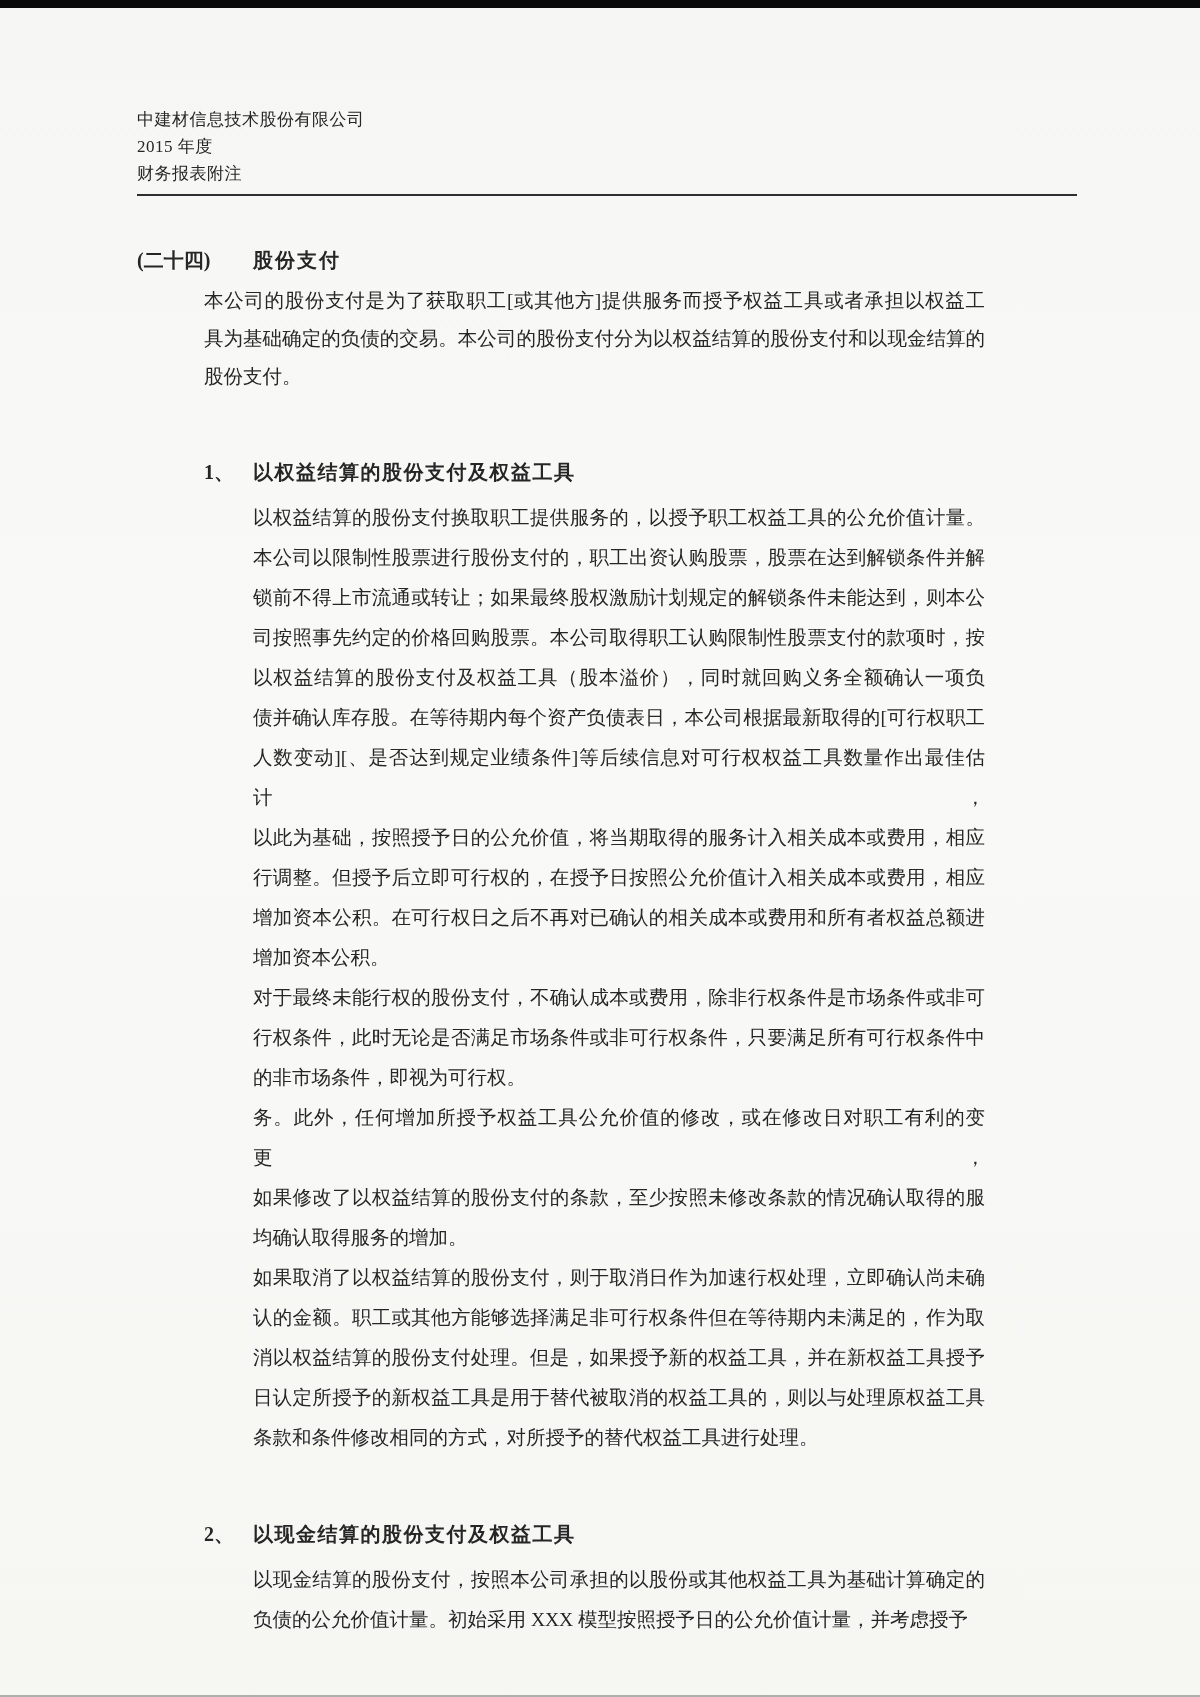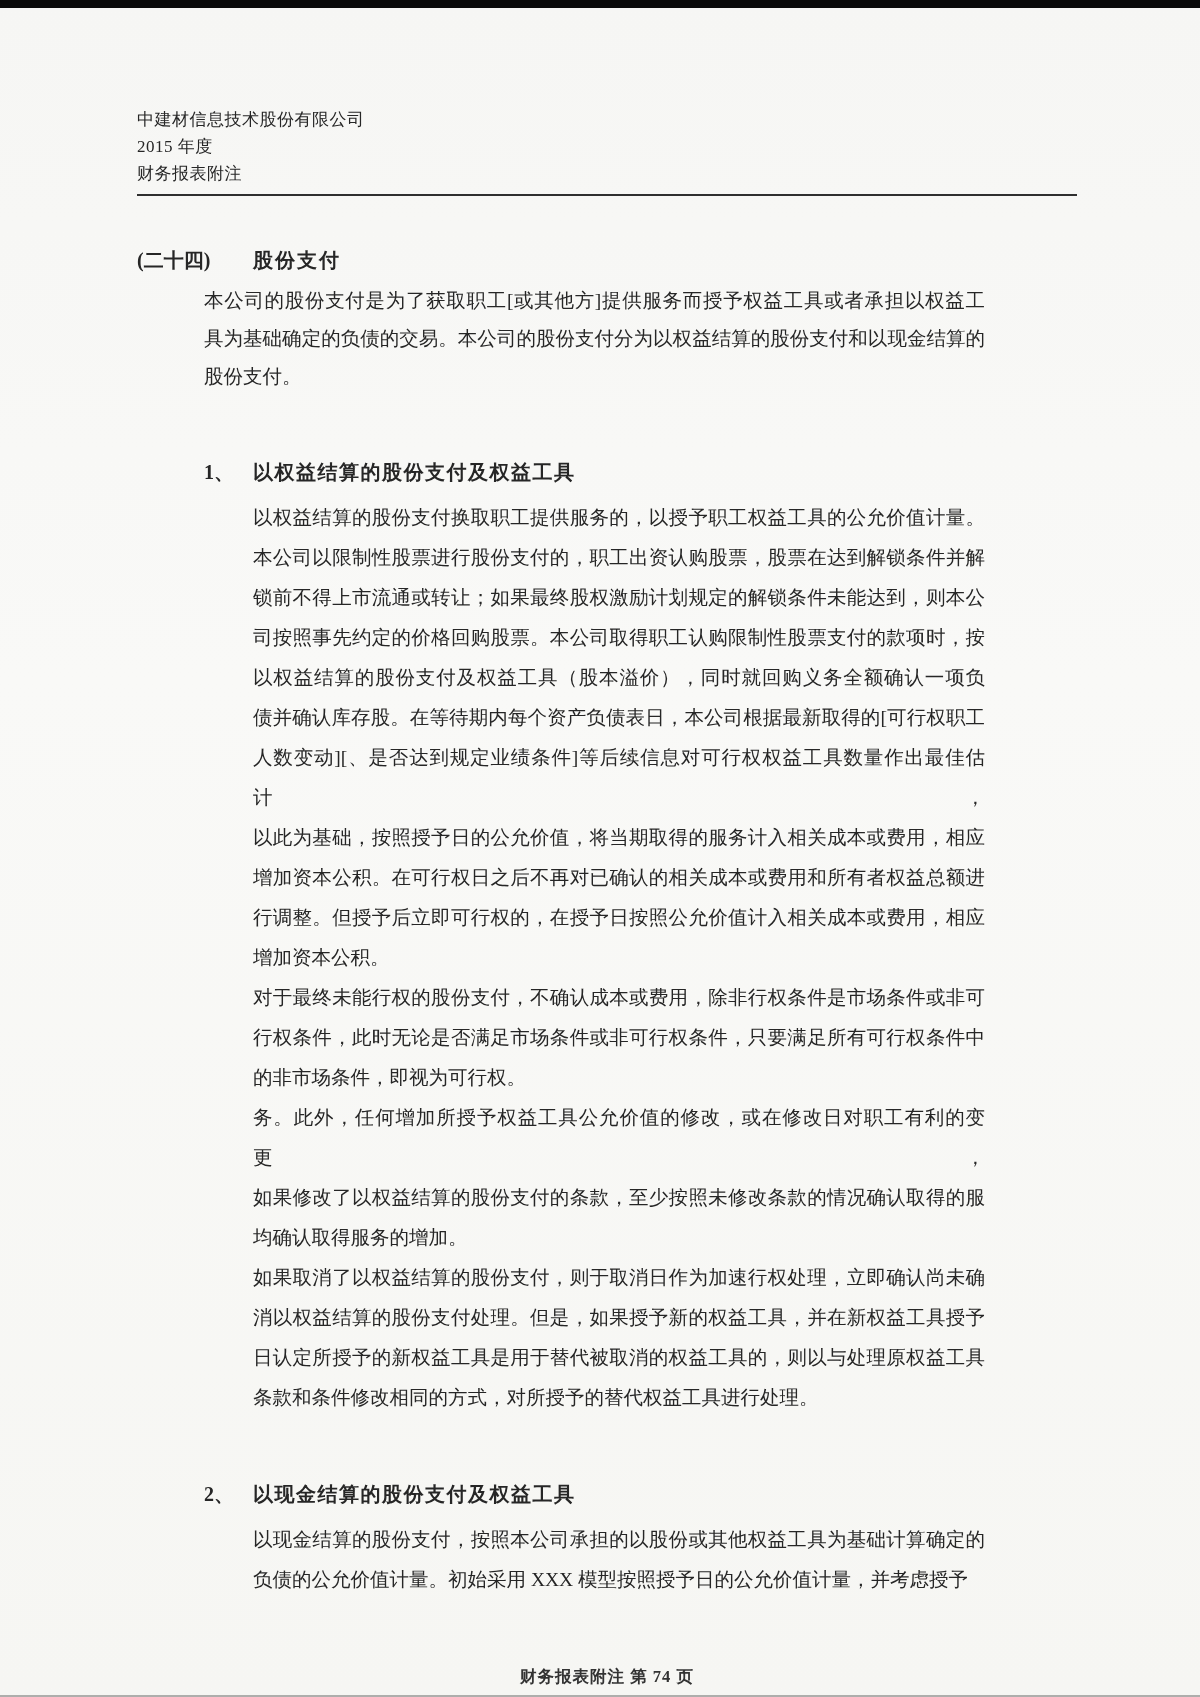--- a/index.html
+++ b/index.html
@@ -141,36 +141,37 @@
         <div class="sub-body">
           <div class="para">
             <div class="jline">以权益结算的股份支付换取职工提供服务的，以授予职工权益工具的公允价值计量。</div>
             <div class="jline">本公司以限制性股票进行股份支付的，职工出资认购股票，股票在达到解锁条件并解</div>
             <div class="jline">锁前不得上市流通或转让；如果最终股权激励计划规定的解锁条件未能达到，则本公</div>
             <div class="jline">司按照事先约定的价格回购股票。本公司取得职工认购限制性股票支付的款项时，按</div>
             <div class="jline">以权益结算的股份支付及权益工具（股本溢价），同时就回购义务全额确认一项负</div>
             <div class="jline">债并确认库存股。在等待期内每个资产负债表日，本公司根据最新取得的[可行权职工</div>
             <div class="jline">人数变动][、是否达到规定业绩条件]等后续信息对可行权权益工具数量作出最佳估计，</div>
             <div class="jline">以此为基础，按照授予日的公允价值，将当期取得的服务计入相关成本或费用，相应</div>
+            <div class="jline">行调整。但授予后立即可行权的，在授予日按照公允价值计入相关成本或费用，相应</div>
             <div class="jline">增加资本公积。在可行权日之后不再对已确认的相关成本或费用和所有者权益总额进</div>
-            <div class="jline">行调整。但授予后立即可行权的，在授予日按照公允价值计入相关成本或费用，相应</div>
             <div class="jline last">增加资本公积。</div>
           </div>
           <div class="para">
             <div class="jline">对于最终未能行权的股份支付，不确认成本或费用，除非行权条件是市场条件或非可</div>
             <div class="jline">行权条件，此时无论是否满足市场条件或非可行权条件，只要满足所有可行权条件中</div>
             <div class="jline last">的非市场条件，即视为可行权。</div>
           </div>
           <div class="para">
             <div class="jline">务。此外，任何增加所授予权益工具公允价值的修改，或在修改日对职工有利的变更，</div>
             <div class="jline">如果修改了以权益结算的股份支付的条款，至少按照未修改条款的情况确认取得的服</div>
             <div class="jline last">均确认取得服务的增加。</div>
           </div>
           <div class="para">
             <div class="jline">如果取消了以权益结算的股份支付，则于取消日作为加速行权处理，立即确认尚未确</div>
+            <div class="jline">认的金额。职工或其他方能够选择满足非可行权条件但在等待期内未满足的，作为取</div>
             <div class="jline">消以权益结算的股份支付处理。但是，如果授予新的权益工具，并在新权益工具授予</div>
             <div class="jline">日认定所授予的新权益工具是用于替代被取消的权益工具的，则以与处理原权益工具</div>
             <div class="jline last">条款和条件修改相同的方式，对所授予的替代权益工具进行处理。</div>
           </div>
         </div>
       </div>
       <div class="subsection">
         <div class="sub-heading">
           <span class="sub-num">2、</span>
           <span class="sub-title">以现金结算的股份支付及权益工具</span>

